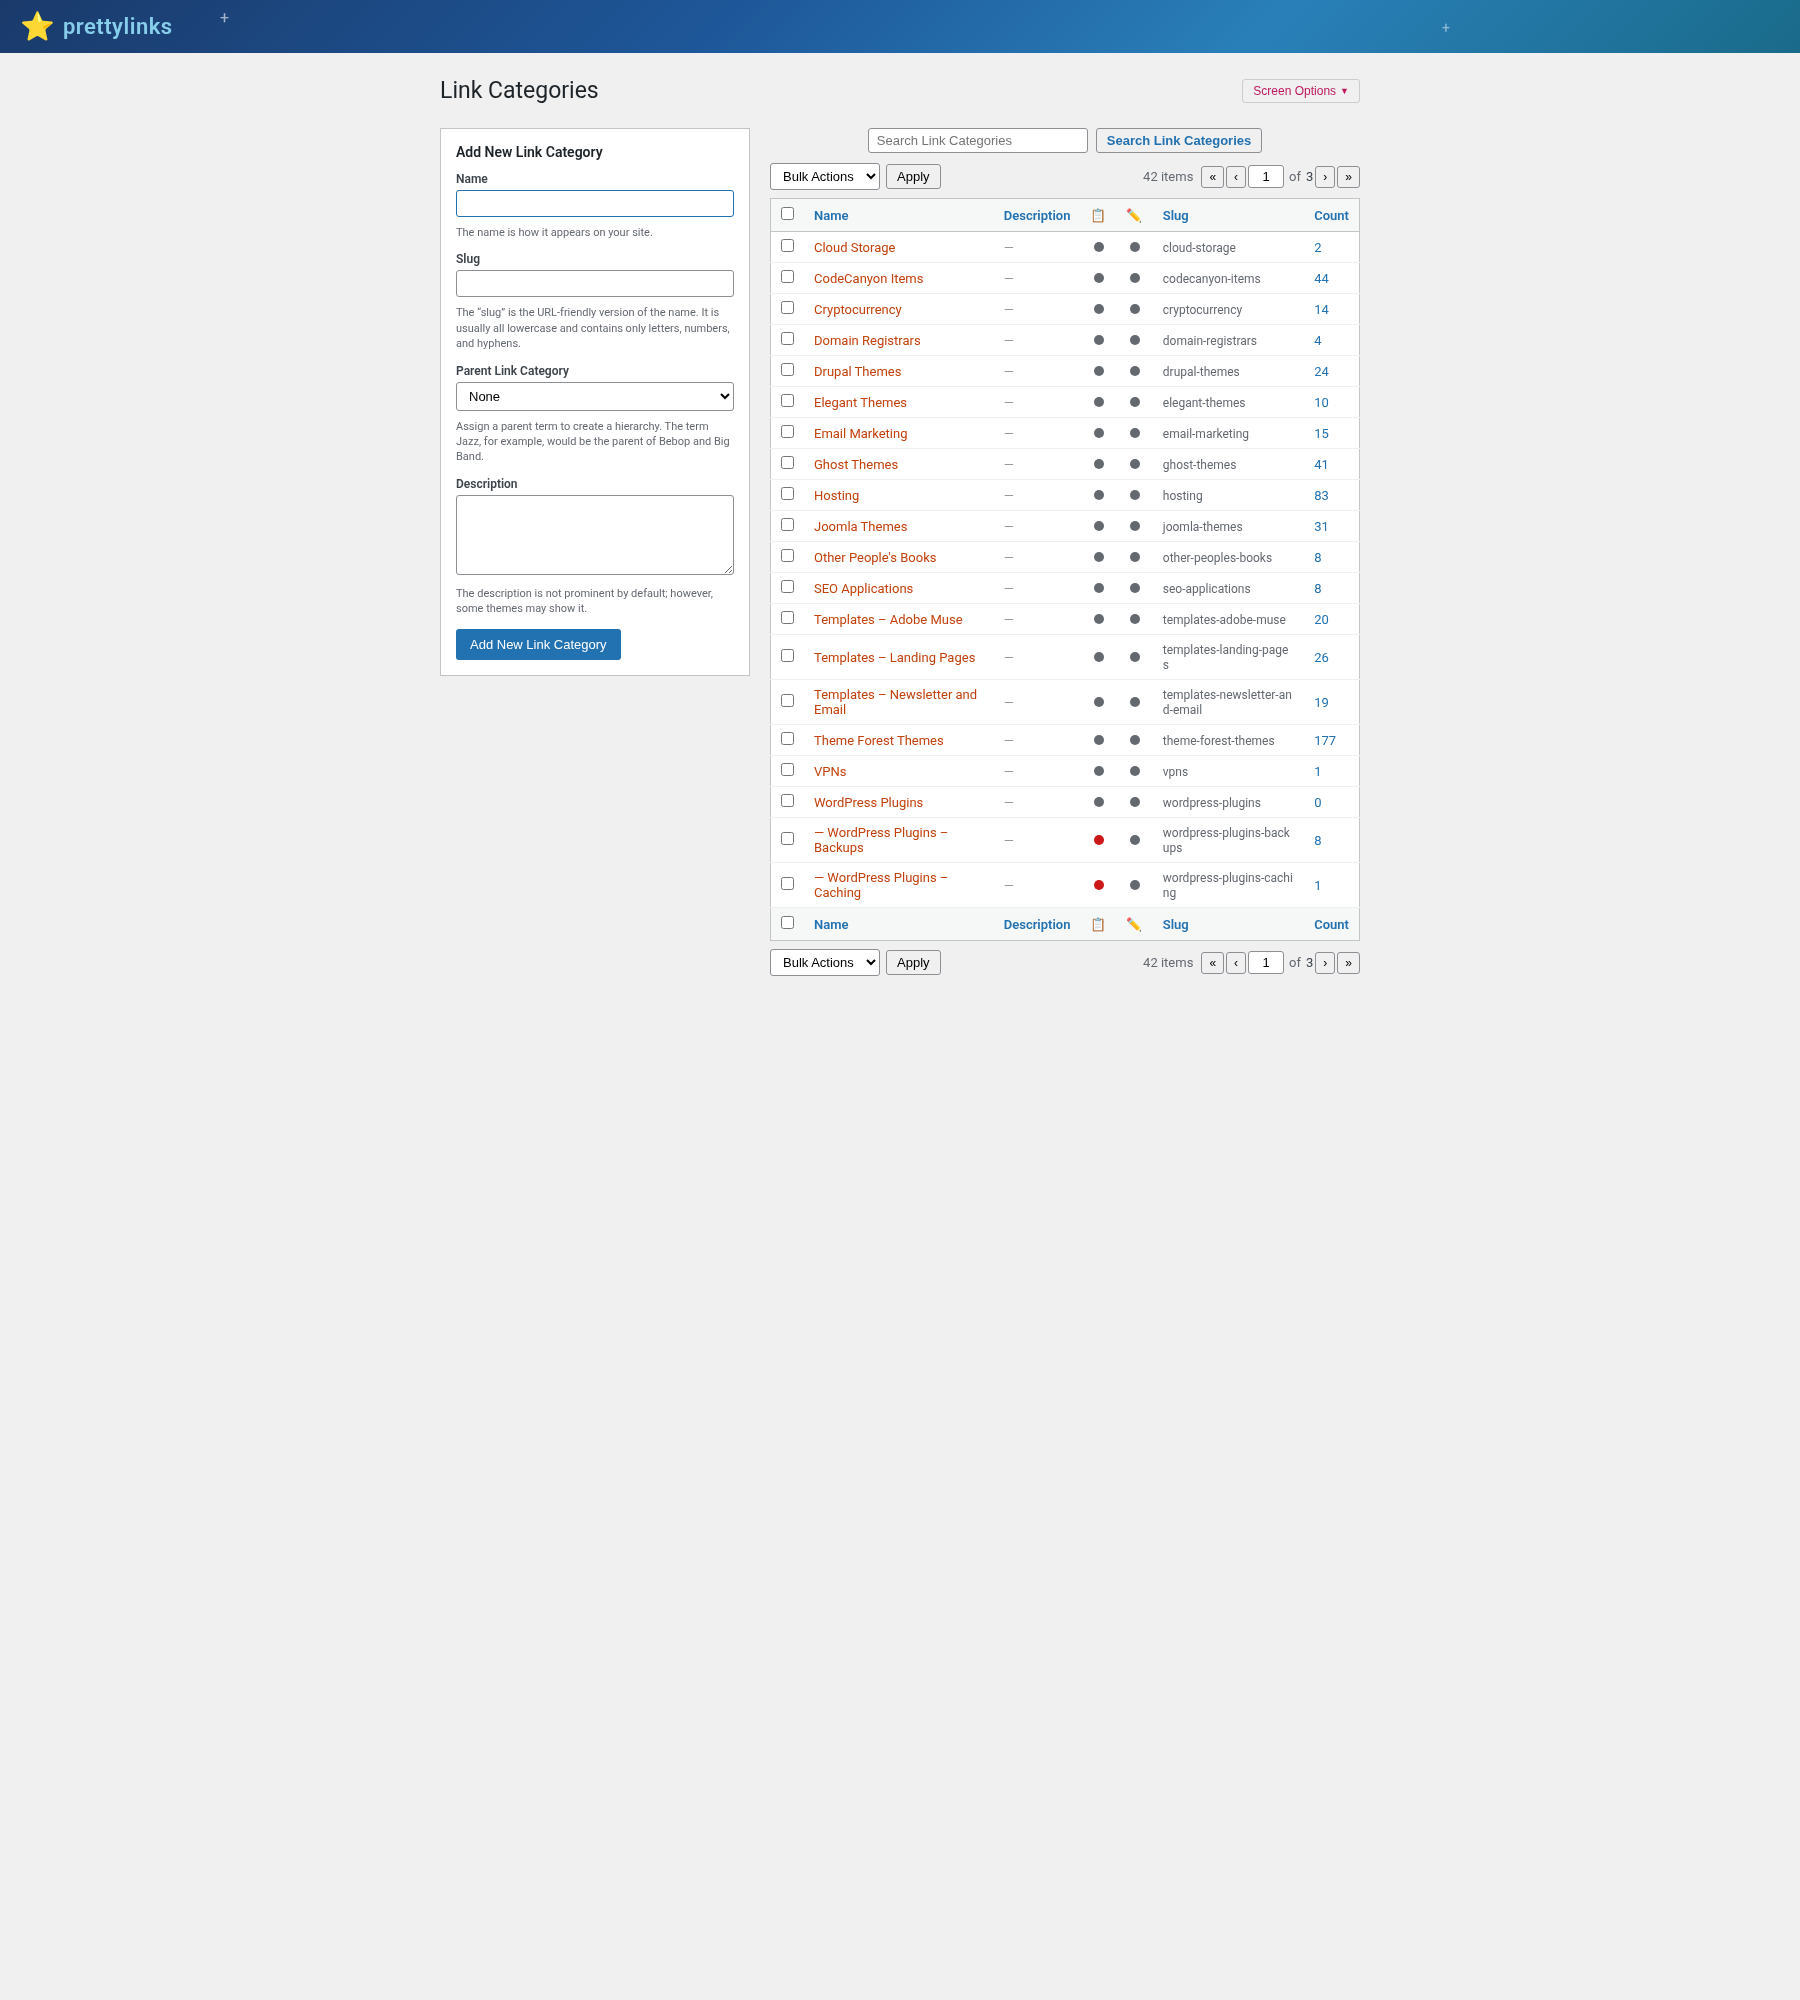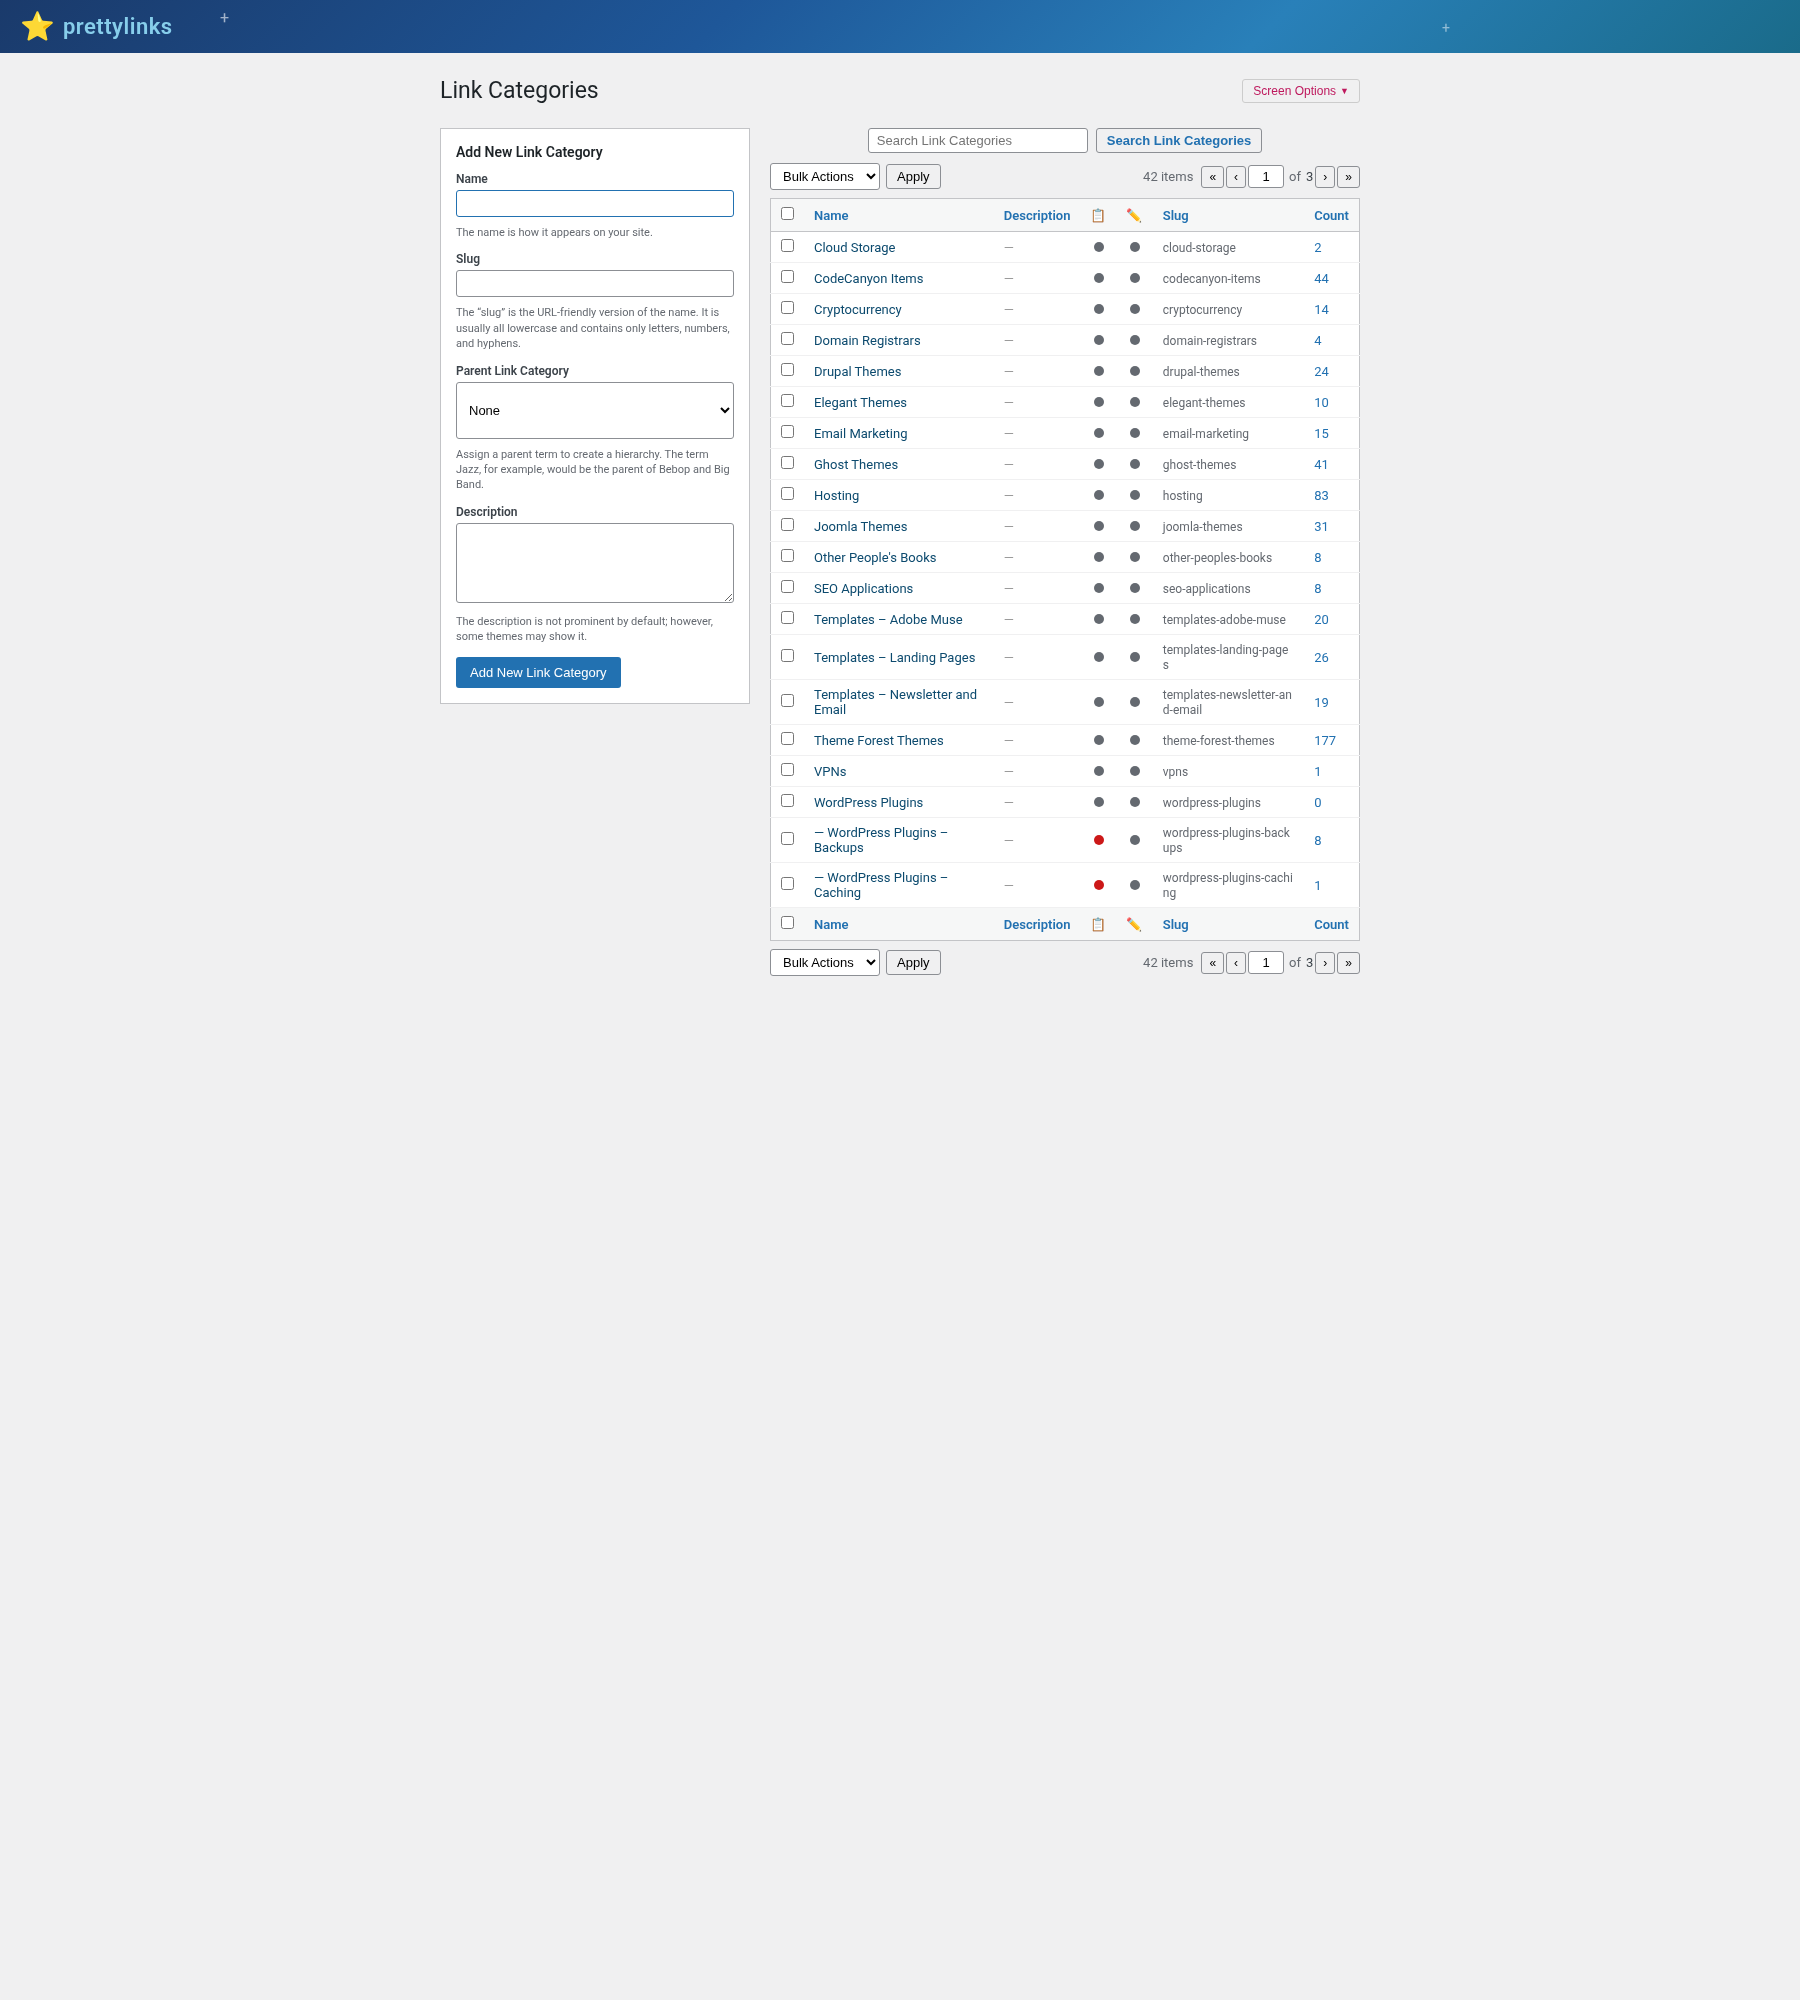--- a/index.html
+++ b/index.html
@@ -28,21 +28,21 @@
     .two-col { display: flex; gap: 20px; }
 
     
     .sidebar { width: 310px; flex-shrink: 0; }
     .sidebar-box { background: white; border: 1px solid #c3c4c7; padding: 15px; }
     .sidebar-box h2 { font-size: 14px; font-weight: 600; margin-bottom: 12px; color: #1d2327; }
     .form-field { margin-bottom: 12px; }
     .form-field label { display: block; font-size: 12px; font-weight: 600; margin-bottom: 4px; color: #3c434a; }
     .form-field input[type="text"] { width: 100%; border: 1px solid #8c8f94; border-radius: 3px; padding: 5px 8px; font-size: 13px; }
     .form-field .hint { font-size: 11px; color: #646970; margin-top: 8px; line-height: 1.4; }
-    .form-field select { width: 100%; border: 1px solid #8c8f94; border-radius: 3px; padding: 19px 8px; font-size: 13px; background: white; }
+    .form-field select { width: 100%; border: 1px solid #8c8f94; border-radius: 3px; padding: 5px 8px; font-size: 13px; background: white; }
     .form-field textarea { width: 100%; border: 1px solid #8c8f94; border-radius: 3px; padding: 5px 8px; font-size: 13px; height: 80px; resize: vertical; }
     .add-btn { background: #2271b1; color: white; border: none; border-radius: 3px; padding: 8px 14px; font-size: 13px; cursor: pointer; font-weight: 400; }
 
     
     .table-area { flex: 1; }
 
     
     .search-row { display: flex; justify-content: center; gap: 8px; margin-bottom: 10px; }
     .search-input { border: 1px solid #8c8f94; border-radius: 3px; padding: 4px 8px; font-size: 13px; width: 220px; }
     .search-btn { background: #f0f0f1; border: 1px solid #8c8f94; border-radius: 3px; padding: 4px 10px; font-size: 13px; cursor: pointer; color: #2271b1; font-weight: 600; }
@@ -59,21 +59,21 @@
     .page-nav input { border: 1px solid #8c8f94; border-radius: 3px; padding: 3px 5px; font-size: 13px; width: 36px; text-align: center; }
     .page-nav .of { margin: 0 3px; color: #646970; }
 
     
     .wp-table { width: 100%; border-collapse: collapse; background: white; border: 1px solid #c3c4c7; }
     .wp-table th { background: #f6f7f7; border-bottom: 1px solid #c3c4c7; padding: 8px 10px; text-align: left; font-size: 13px; font-weight: 600; color: #2271b1; cursor: pointer; white-space: nowrap; }
     .wp-table th.center { text-align: center; }
     .wp-table td { padding: 7px 10px; border-bottom: 1px solid #f0f0f1; vertical-align: middle; font-size: 13px; }
     .wp-table td.check-col, .wp-table th.check-col { width: 28px; text-align: center; }
     .wp-table td.center { text-align: center; }
-    .cat-link { color: #0c4a6e; text-decoration: none; }
+    .cat-link { color: #c2410c; text-decoration: none; }
     .desc-dash { color: #999; }
     .dot { display: inline-block; width: 10px; height: 10px; border-radius: 50%; background: #646970; }
     .dot.red { background: #cc1818; }
     .count-link { color: #2271b1; text-decoration: none; font-weight: 400; }
     .slug-text { color: #646970; font-size: 12px; word-break: break-all; }
     .icon-col { text-align: center; font-size: 16px; color: #646970; }
 
     
     .tablenav-bottom { display: flex; align-items: center; justify-content: space-between; margin-top: 8px; }
   </style>

